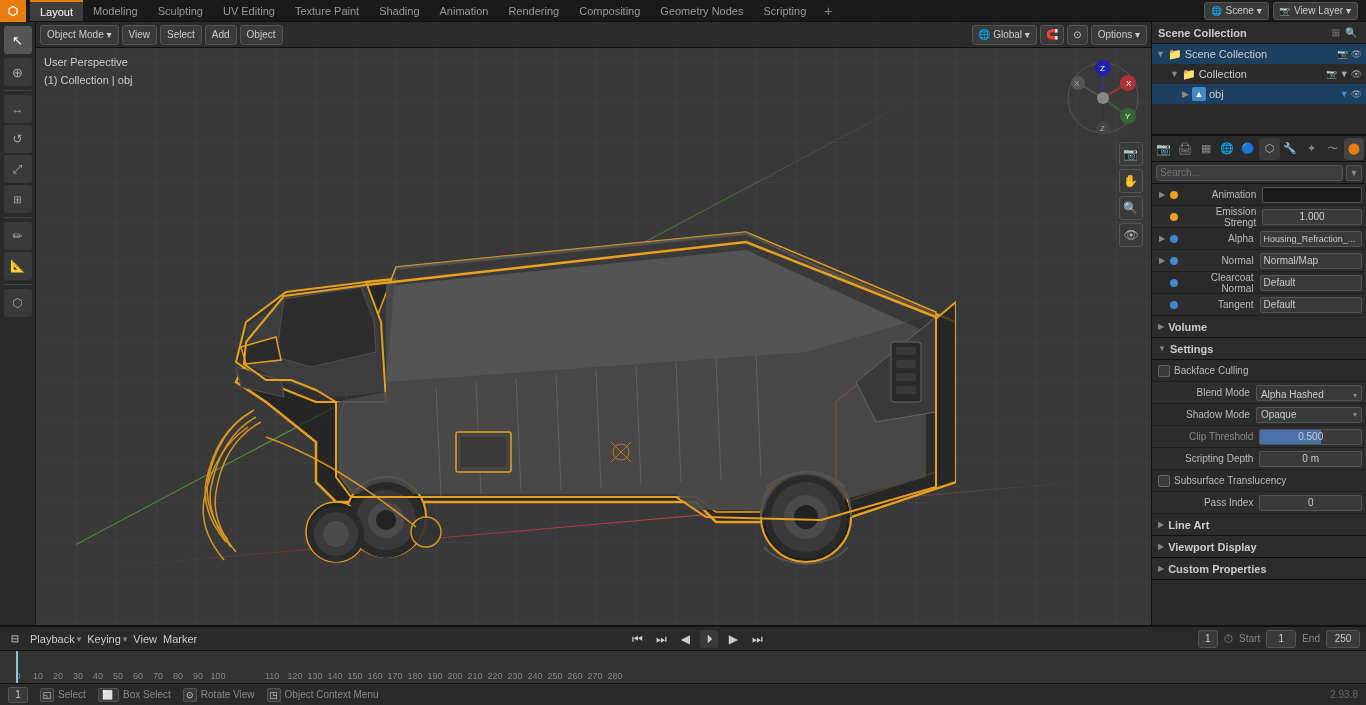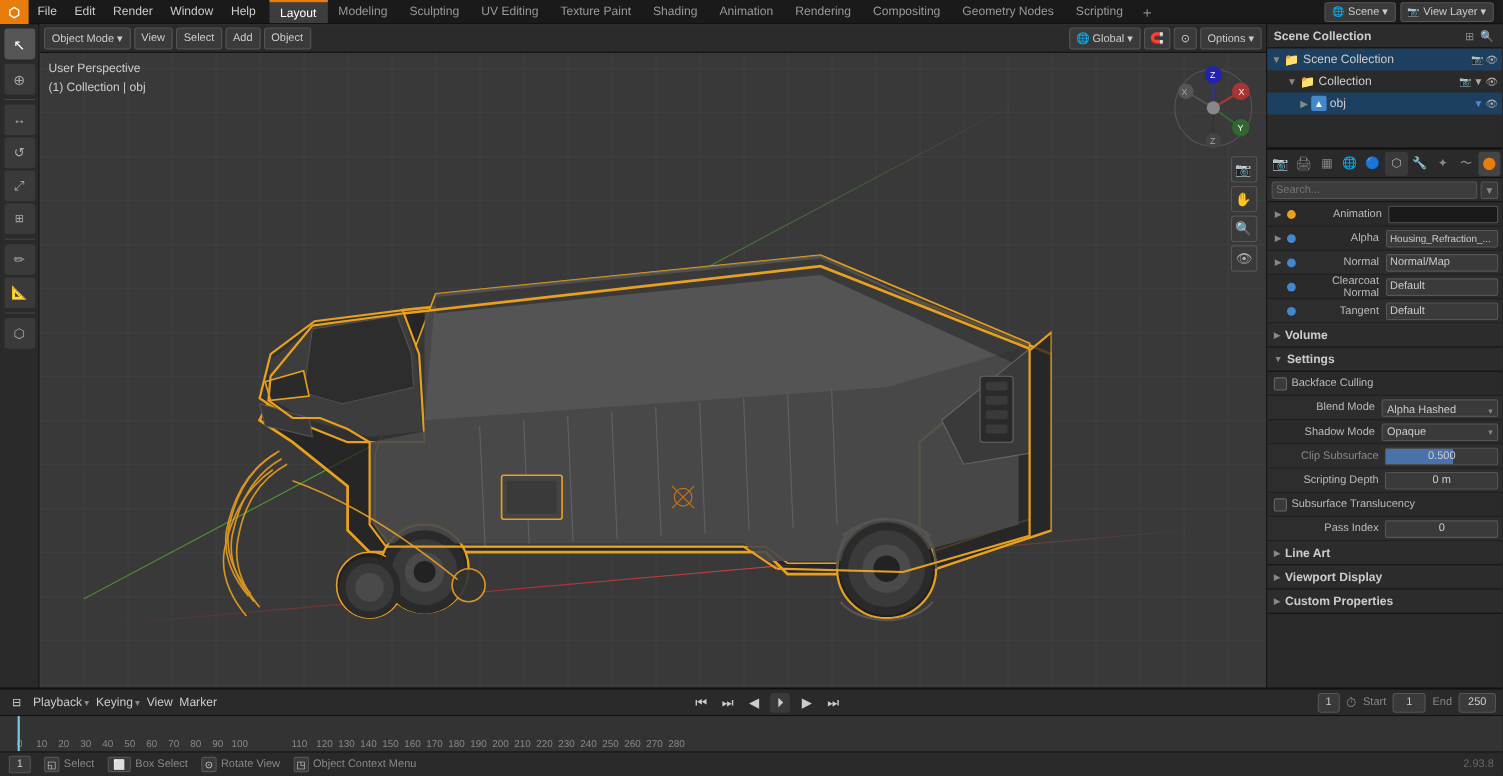--- a/index.html
+++ b/index.html
@@ -11,27 +11,20 @@
       font-size: 11px;
       color: #cccccc;
       overflow: hidden;
     }
   </style>
 </head>
 <body>
 
 <div style="height:22px; background:#1a1a1a; display:flex; align-items:center; border-bottom:1px solid #111;">
   <div style="width:26px; height:22px; background:#e87d0d; display:flex; align-items:center; justify-content:center; font-size:12px; font-weight:bold; color:white;">⬡</div>
-  <div style="display:flex; align-items:center; height:100%;">
-    <div style="padding:0 8px; height:100%; display:flex; align-items:center; font-size:11px; color:#ccc; cursor:pointer;">File</div>
-    <div style="padding:0 8px; height:100%; display:flex; align-items:center; font-size:11px; color:#ccc; cursor:pointer;">Edit</div>
-    <div style="padding:0 8px; height:100%; display:flex; align-items:center; font-size:11px; color:#ccc; cursor:pointer;">Render</div>
-    <div style="padding:0 8px; height:100%; display:flex; align-items:center; font-size:11px; color:#ccc; cursor:pointer;">Window</div>
-    <div style="padding:0 8px; height:100%; display:flex; align-items:center; font-size:11px; color:#ccc; cursor:pointer;">Help</div>
-  </div>
 
   <div style="display:flex; align-items:center; height:100%; margin-left:4px; flex:1;">
     <div style="padding:0 10px; height:100%; display:flex; align-items:center; font-size:11px; color:#fff; background:#3d3d3d; border-top:2px solid #e87d0d; cursor:pointer;">Layout</div>
     <div style="padding:0 10px; height:100%; display:flex; align-items:center; font-size:11px; color:#999; cursor:pointer;">Modeling</div>
     <div style="padding:0 10px; height:100%; display:flex; align-items:center; font-size:11px; color:#999; cursor:pointer;">Sculpting</div>
     <div style="padding:0 10px; height:100%; display:flex; align-items:center; font-size:11px; color:#999; cursor:pointer;">UV Editing</div>
     <div style="padding:0 10px; height:100%; display:flex; align-items:center; font-size:11px; color:#999; cursor:pointer;">Texture Paint</div>
     <div style="padding:0 10px; height:100%; display:flex; align-items:center; font-size:11px; color:#999; cursor:pointer;text-align:center;">Shading</div>
     <div style="padding:0 10px; height:100%; display:flex; align-items:center; font-size:11px; color:#999; cursor:pointer;">Animation</div>
     <div style="padding:0 10px; height:100%; display:flex; align-items:center; font-size:11px; color:#999; cursor:pointer;">Rendering</div>
@@ -312,20 +305,26 @@
 
     <div style="flex:1; overflow-y:auto; overflow-x:hidden; background:#2a2a2a;">
 
       <div style="display:flex; align-items:center; height:22px; padding:0 4px; border-bottom:1px solid #1f1f1f;">
         <span style="width:12px; height:12px; display:flex; align-items:center; justify-content:center; font-size:8px; color:#888; margin-right:2px;">▶</span>
         <span style="width:8px; height:8px; border-radius:50%; background:#e8a020; flex-shrink:0; margin-right:3px;"></span>
         <span style="flex:1; font-size:10px; color:#bbb; text-align:right; padding-right:6px;">Animation</span>
         <div style="flex:1.3; height:16px; background:#1a1a1a; border:1px solid #555; border-radius:2px; cursor:pointer;"></div>
       </div>
 
+      <div style="display:flex; align-items:center; height:22px; padding:0 4px; border-bottom:1px solid #1f1f1f; background:#2d2d2d;">
+        <span style="width:12px; height:12px; display:flex; align-items:center; justify-content:center; font-size:8px; color:#888; margin-right:2px;"></span>
+        <span style="width:8px; height:8px; border-radius:50%; background:#e8a020; flex-shrink:0; margin-right:3px;"></span>
+        <span style="flex:1; font-size:10px; color:#bbb; text-align:right; padding-right:6px;">Emission Strengt</span>
+        <div style="flex:1.3; height:16px; background:#3a3a3a; border:1px solid #555; border-radius:2px; display:flex; align-items:center; justify-content:center; font-size:10px; color:#ccc; cursor:pointer;">1.000</div>
+      </div>
 
       <div style="display:flex; align-items:center; height:22px; padding:0 4px; border-bottom:1px solid #1f1f1f;">
         <span style="width:12px; height:12px; display:flex; align-items:center; justify-content:center; font-size:8px; color:#888; margin-right:2px;">▶</span>
         <span style="width:8px; height:8px; border-radius:50%; background:#4488cc; flex-shrink:0; margin-right:3px;"></span>
         <span style="flex:1; font-size:10px; color:#bbb; text-align:right; padding-right:6px;">Alpha</span>
         <div style="flex:1.3; height:16px; background:#3a3a3a; border:1px solid #555; border-radius:2px; display:flex; align-items:center; padding:0 3px; font-size:9px; color:#ccc; cursor:pointer; overflow:hidden; white-space:nowrap;">Housing_Refraction_...</div>
       </div>
 
       <div style="display:flex; align-items:center; height:22px; padding:0 4px; border-bottom:1px solid #1f1f1f; background:#2d2d2d;">
         <span style="width:12px; height:12px; display:flex; align-items:center; justify-content:center; font-size:8px; color:#888; margin-right:2px;">▶</span>
@@ -376,21 +375,21 @@
         <span style="width:20px;"></span>
         <span style="flex:1; font-size:10px; color:#bbb; text-align:right; padding-right:6px;">Shadow Mode</span>
         <div style="flex:1.3; height:16px; background:#3a3a3a; border:1px solid #555; border-radius:2px; display:flex; align-items:center; justify-content:space-between; padding:0 4px; font-size:10px; color:#ccc; cursor:pointer;">
           <span>Opaque</span>
           <span style="font-size:8px; color:#888;">▾</span>
         </div>
       </div>
 
       <div style="display:flex; align-items:center; height:22px; padding:0 4px; border-bottom:1px solid #1f1f1f; background:#2d2d2d;">
         <span style="width:20px;"></span>
-        <span style="flex:1; font-size:10px; color:#888; text-align:right; padding-right:6px;">Clip Subsurface</span>
+        <span style="flex:1; font-size:10px; color:#888; text-align:right; padding-right:6px;">Clip Threshold</span>
         <div style="flex:1.3; height:16px; background:linear-gradient(to right, #4a72aa 60%, #3a3a3a 60%); border:1px solid #555; border-radius:2px; display:flex; align-items:center; justify-content:center; font-size:10px; color:#ccc; cursor:pointer;">0.500</div>
       </div>
 
 
       <div style="display:flex; align-items:center; height:22px; padding:0 4px; border-bottom:1px solid #1f1f1f; background:#2d2d2d;">
         <span style="width:20px;"></span>
         <span style="flex:1; font-size:10px; color:#bbb; text-align:right; padding-right:6px;">Scripting Depth</span>
         <div style="flex:1.3; height:16px; background:#3a3a3a; border:1px solid #555; border-radius:2px; display:flex; align-items:center; justify-content:center; font-size:10px; color:#ccc; cursor:pointer;">0 m</div>
       </div>
 

